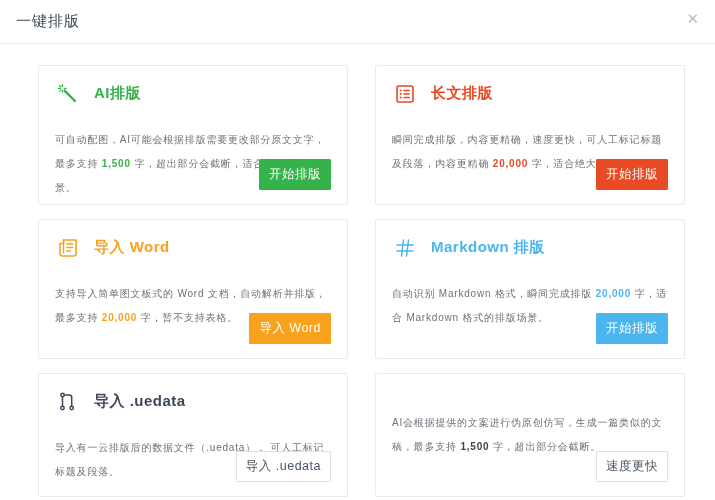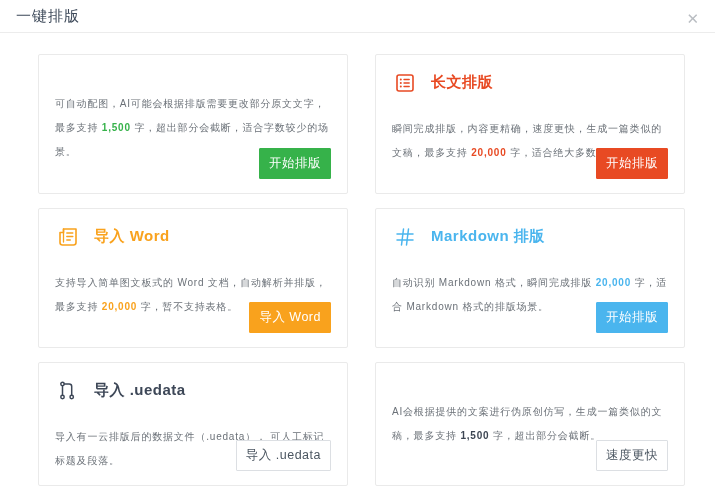--- a/index.html
+++ b/index.html
@@ -5,21 +5,21 @@
   * { margin: 0; padding: 0; box-sizing: border-box; }
   html, body { width: 715px; height: 500px; }
   body {
     font-family: "Liberation Sans", "DejaVu Sans", sans-serif;
     background: #ffffff;
     color: #3c4858;
     overflow: hidden;
     position: relative;
   }
   .modal-header {
-    height: 33px;
+    height: 44px;
     padding: 0 16px;
     display: flex;
     align-items: center;
     border-bottom: 1px solid #ececec;
     position: relative;
   }
   .modal-title {
     font-size: 15px;
     font-weight: 500;
     color: #3c4858;
@@ -111,36 +111,45 @@
 <body>
 
 <div class="modal-header">
   <span class="modal-title">一键排版</span>
   <span class="close-btn">✕</span>
 </div>
 
 <div class="cards-grid">
 
   <div class="card theme-green">
+    <div class="card-head">
+      <span class="card-icon">
+        <svg viewBox="0 0 24 24" fill="none" stroke="currentColor" stroke-width="2" stroke-linecap="round">
+          <path d="M8.6 8.6 L19 19" stroke-width="2.4"></path>
+          <path d="M6.3 2.6 V4.4 M6.3 8.4 V10.2 M2.5 6.4 H4.3 M8.3 6.4 H10.1 M3.6 3.7 L4.8 4.9 M3.6 9.1 L4.8 7.9" stroke-width="1.3"></path>
+        </svg>
+      </span>
+      <span class="card-title">AI排版</span>
+    </div>
     <div class="card-desc"><span>可自动配图，AI可能会根据排版需要更改部分原文文字，最多支持 </span><span class="num">1,500</span><span> 字，超出部分会截断，适合字数较少的场景。</span></div>
     <button class="card-btn btn-solid">开始排版</button>
   </div>
 
   <div class="card theme-red">
     <div class="card-head">
       <span class="card-icon">
         <svg viewBox="0 0 24 24" fill="none" stroke="currentColor" stroke-width="1.6" stroke-linecap="round" stroke-linejoin="round">
           <rect x="4" y="4" width="16" height="16" rx="2"></rect>
           <path d="M7.8 8.5 h0.02 M7.8 12 h0.02 M7.8 15.5 h0.02" stroke-width="2"></path>
           <path d="M11 8.5 h5.2 M11 12 h5.2 M11 15.5 h5.2" stroke-width="1.4"></path>
         </svg>
       </span>
       <span class="card-title">长文排版</span>
     </div>
-    <div class="card-desc"><span>瞬间完成排版，内容更精确，速度更快，生成一篇类似的文稿，最多支持 </span><span class="num">20,000</span><span> 字，适合绝大多数场景。</span></div>
+    <div class="card-desc"><span>瞬间完成排版，内容更精确，速度更快，可人工标记标题及段落，内容更精确 </span><span class="num">20,000</span><span> 字，适合绝大多数场景。</span></div>
     <button class="card-btn btn-solid">开始排版</button>
   </div>
 
   <div class="card theme-orange">
     <div class="card-head">
       <span class="card-icon">
         <svg viewBox="0 0 24 24" fill="none" stroke="currentColor" stroke-width="1.6" stroke-linecap="round" stroke-linejoin="round">
           <path d="M7.5 4 H20 V17.5 A2.5 2.5 0 0 1 17.5 20 H6.5 A2.5 2.5 0 0 1 4 17.5 V7.5 H7.5 Z"></path>
           <path d="M7.5 4 V17" stroke-width="1.3"></path>
           <path d="M10.8 8 H16.8 M10.8 11.5 H16.8 M10.8 15 H14.3" stroke-width="1.4"></path>

